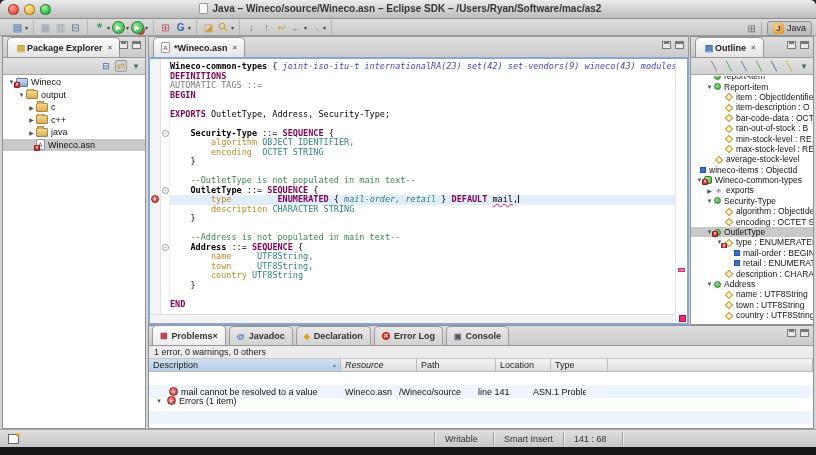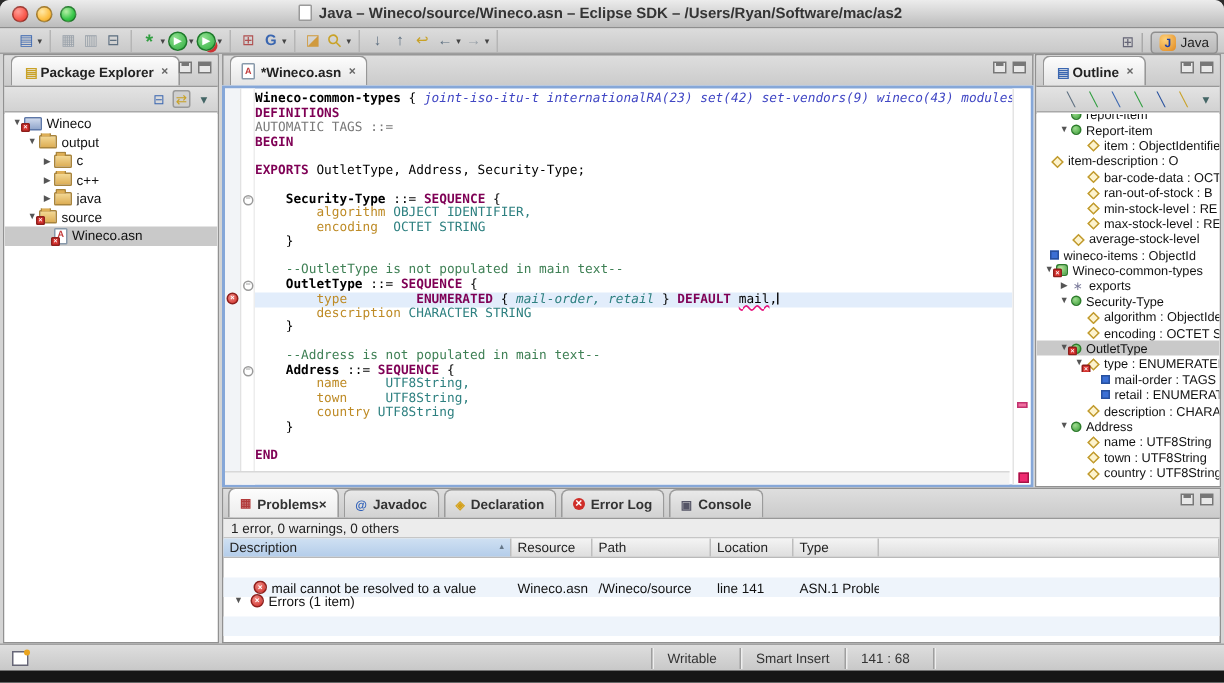--- a/index.html
+++ b/index.html
@@ -269,27 +269,20 @@
         <div class="trow" style="padding-left: 24px;">
           <span class="arrow">▶</span>
           <span class="ticon i-folder"></span>
           <span class="tlabel">c++</span>
         </div>
         <div class="trow" style="padding-left: 24px;">
           <span class="arrow">▶</span>
           <span class="ticon i-folder"></span>
           <span class="tlabel">java</span>
         </div>
-        <div class="trow" style="padding-left: 14px;">
-          <span class="arrow">▼</span>
-          <span class="ticon i-folder">
-            <span class="badge">×</span>
-          </span>
-          <span class="tlabel">source</span>
-        </div>
         <div class="trow sel" style="padding-left: 24px;">
           <span class="arrow"></span>
           <span class="ticon i-file">A<span class="badge">×</span></span>
           <span class="tlabel">Wineco.asn</span>
         </div>
       </div>
   </div>
 
   <div id="editor-stack">
     <div id="editor-tabbar">
@@ -378,21 +371,21 @@
         <div class="trow" style="padding-left: 14px;">
           <span class="arrow">▼</span>
           <span class="ticon i-dot"></span>
           <span class="tlabel">Report-item</span>
         </div>
         <div class="trow" style="padding-left: 24px;">
           <span class="arrow"></span>
           <span class="ticon i-diamond"></span>
           <span class="tlabel">item : ObjectIdentifie</span>
         </div>
-        <div class="trow" style="">
+        <div class="trow" style="padding-left: 24px;">
           <span class="arrow"></span>
           <span class="ticon i-diamond"></span>
           <span class="tlabel">item-description : O</span>
         </div>
         <div class="trow" style="padding-left: 24px;">
           <span class="arrow"></span>
           <span class="ticon i-diamond"></span>
           <span class="tlabel">bar-code-data : OCT</span>
         </div>
         <div class="trow" style="padding-left: 24px;">
@@ -457,21 +450,21 @@
         <div class="trow" style="padding-left: 24px;">
           <span class="arrow">▼</span>
           <span class="ticon i-diamond">
             <span class="badge">×</span>
           </span>
           <span class="tlabel">type : ENUMERATED</span>
         </div>
         <div class="trow" style="padding-left: 34px;">
           <span class="arrow"></span>
           <span class="ticon i-bluesq"></span>
-          <span class="tlabel">mail-order : TAGS</span>
+          <span class="tlabel">mail-order : BEGIN</span>
         </div>
         <div class="trow" style="padding-left: 34px;">
           <span class="arrow"></span>
           <span class="ticon i-bluesq"></span>
           <span class="tlabel">retail : ENUMERAT</span>
         </div>
         <div class="trow" style="padding-left: 24px;">
           <span class="arrow"></span>
           <span class="ticon i-diamond"></span>
           <span class="tlabel">description : CHARA</span>
@@ -526,21 +519,21 @@
           <span class="mm-min"></span>
           <span class="mm-max"></span>
         </span>
     </div>
     <div id="psummary">1 error, 0 warnings, 0 others</div>
     <div id="phead">
         <span class="pcol sorted" style="width: 192px; flex: 0 0 auto;">
           <span>Description</span>
           <span class="sortmark">▲</span>
         </span>
-        <span class="pcol" style="width: 54px; flex: 0 0 auto;">
+        <span class="pcol" style="width: 76px; flex: 0 0 auto; font-style: italic;">
           <span>Resource</span>
         </span>
         <span class="pcol" style="width: 79px; flex: 0 0 auto;">
           <span>Path</span>
         </span>
         <span class="pcol" style="width: 55px; flex: 0 0 auto;">
           <span>Location</span>
         </span>
         <span class="pcol" style="width: 57px; flex: 0 0 auto;">
           <span>Type</span>

